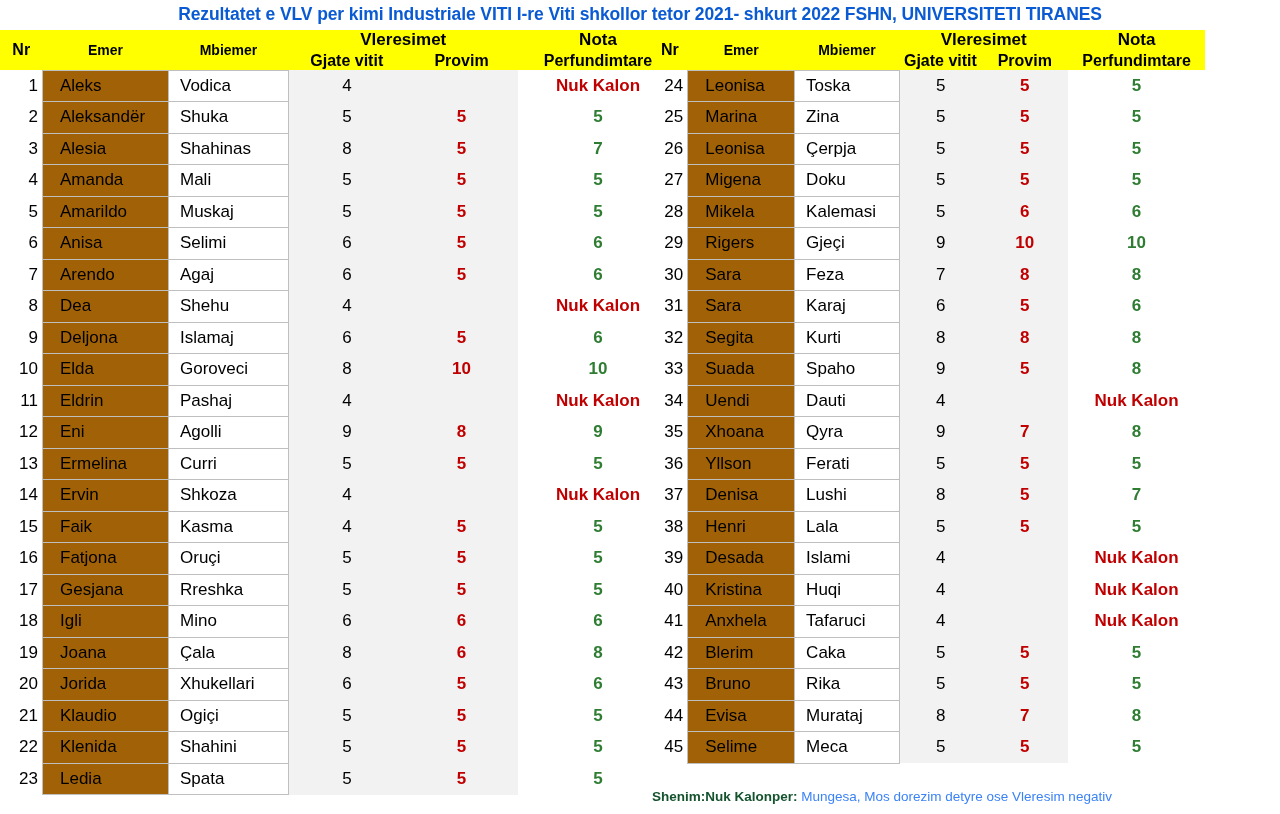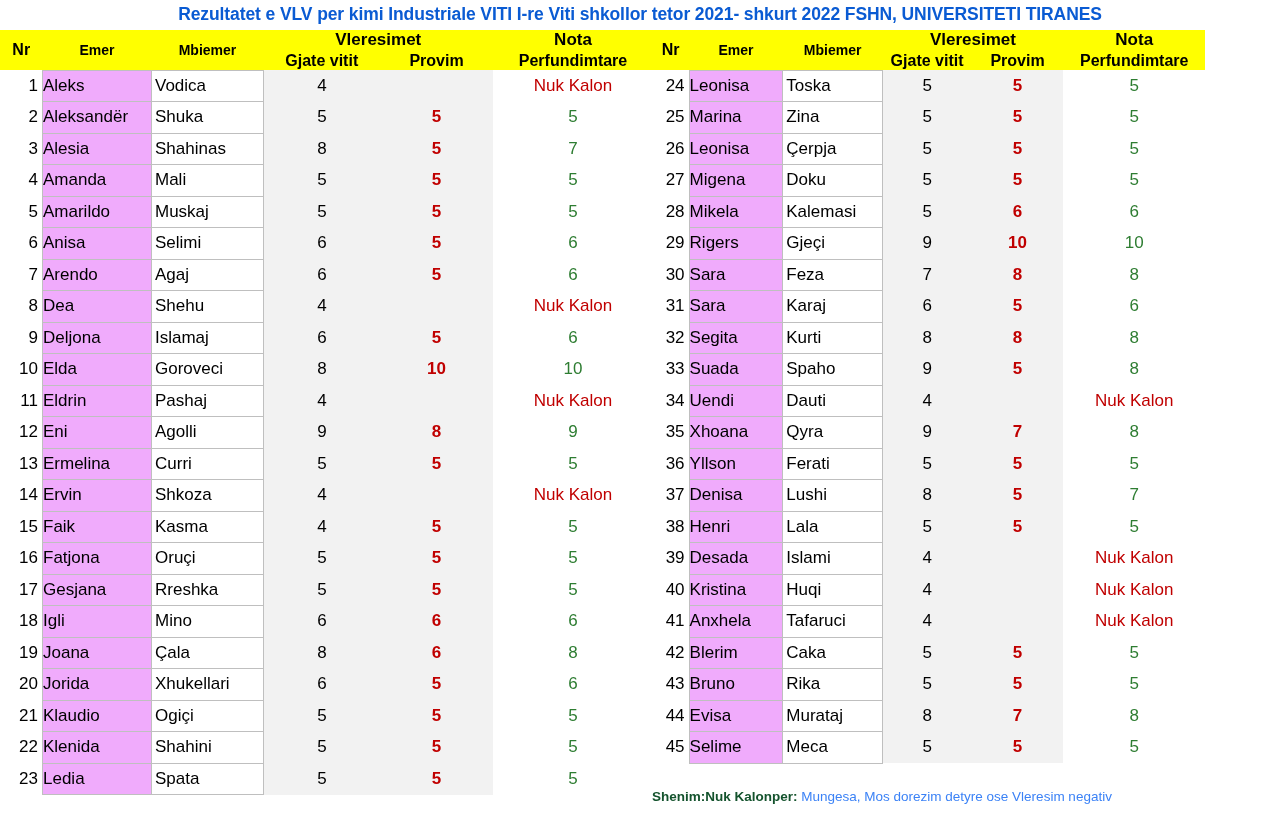--- a/index.html
+++ b/index.html
@@ -51,48 +51,48 @@
     border:none;
   }
   td.nr{
     text-align:right;
     width:34px;
     padding-right:4px;
     background:#ffffff;
   }
   td.emer{
     width:104px;
-    background:#f0abfc;
+    background:#a16207;
     border:1px solid #bfbfbf;
     border-right:none;
-    padding-left:0;
+    padding-left:17px;
   }
   td.mbiemer{
     width:104px;
     background:#ffffff;
     border:1px solid #bfbfbf;
     border-left:1px solid #bfbfbf;
-    padding-left:3px;
+    padding-left:11px;
   }
   td.gjate{
     width:108px;
     text-align:center;
     background:#f2f2f2;
   }
   td.provim{
     width:105px;
     text-align:center;
     background:#f2f2f2;
     color:#c00000;
     font-weight:bold;
   }
   td.nota{
     width:152px;
     text-align:center;
-    font-weight:normal;
+    font-weight:bold;
     color:#2e7d32;
     background:#ffffff;
   }
   td.nota.fail{color:#c00000;}
 
   .hdr-nr{width:34px;}
   .hdr-emer{width:104px;}
   .hdr-mbiemer{width:104px;}
   .hdr-gjate{width:108px;margin-top:44px;}
   .hdr-provim{width:105px;}

